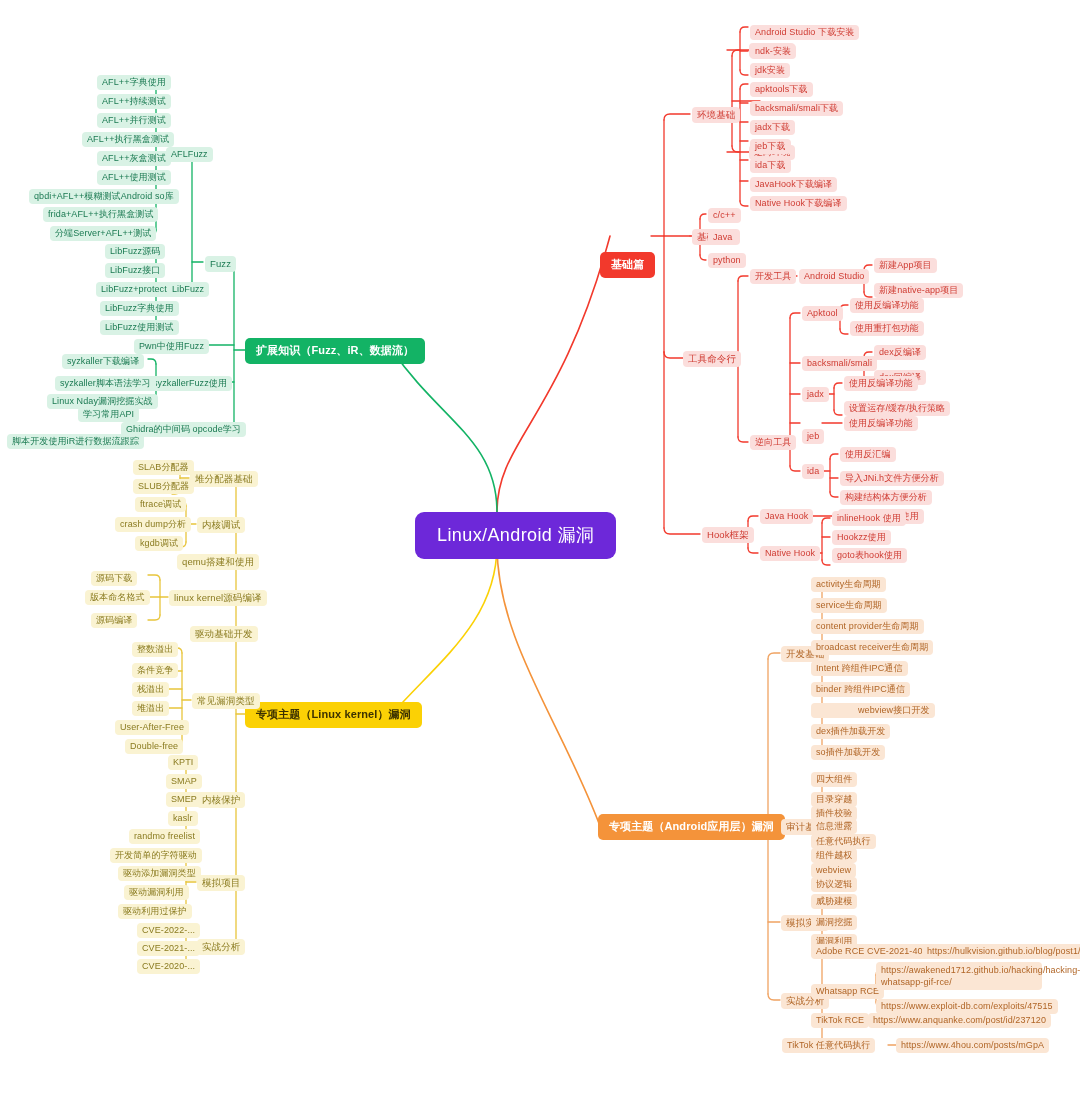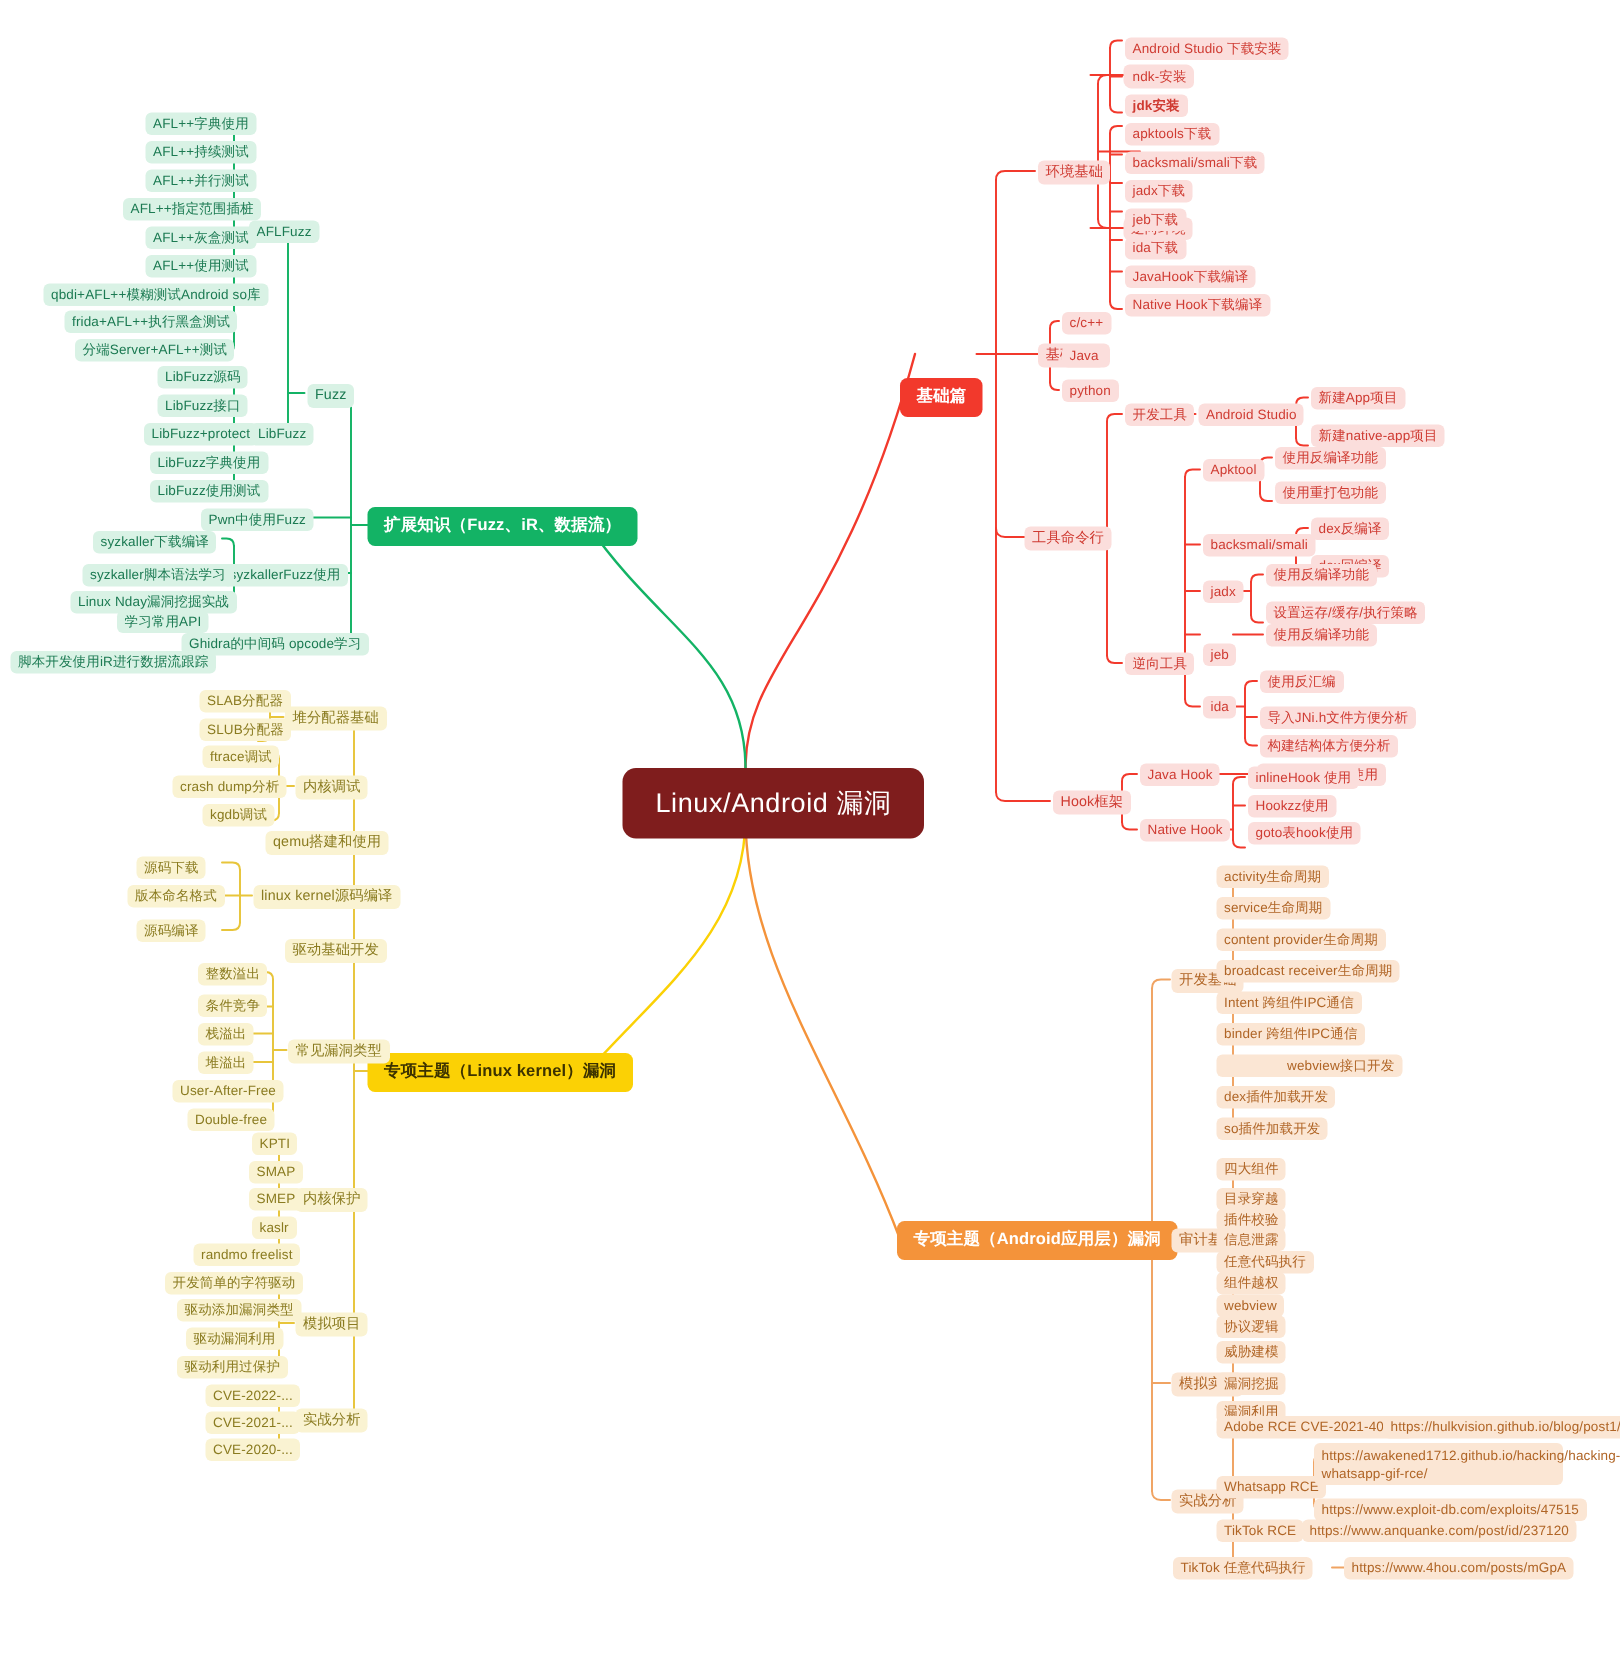--- a/index.html
+++ b/index.html
@@ -25,21 +25,21 @@
     position: absolute;
     white-space: nowrap;
     border-radius: 4px;
     line-height: 1.25;
     padding: 2px 5px;
     font-size: 9px;
     letter-spacing: .1px;
   }
   
   .root {
-    background: #7f1d1d;
+    background: #6d28d9;
     color: #ffffff;
     font-size: 18px;
     font-weight: 400;
     padding: 12px 22px;
     border-radius: 9px;
     letter-spacing: .4px;
   }
   
   .main-branch {
     font-size: 11px;
@@ -369,21 +369,21 @@
   <div class="node main-branch mb-red" style="left:600px; top:224px;margin-top:28px;">基础篇</div>
   <div class="node main-branch mb-green" style="left:245px; top:338px;">扩展知识（Fuzz、iR、数据流）</div>
   <div class="node main-branch mb-yellow" style="left:245px; top:702px;">专项主题（Linux kernel）漏洞</div>
   <div class="node main-branch mb-orange" style="left:598px; top:814px;">专项主题（Android应用层）漏洞</div>
 
   <div class="node t-red lvl2" style="left:692px; top:107px;">环境基础</div>
 
   <div class="node t-red" style="left:749px; top:43px;">开发环境</div>
   <div class="node t-red" style="left:750px; top:25px;">Android Studio 下载安装</div>
   <div class="node t-red" style="left:750px; top:44px;">ndk-安装</div>
-  <div class="node t-red" style="left:750px; top:63px;font-weight:bold;">jdk安装</div>
+  <div class="node t-red" style="left:750px; top:63px;">jdk安装</div>
 
   <div class="node t-red" style="left:749px; top:145px;">逆向环境</div>
   <div class="node t-red" style="left:750px; top:82px;">apktools下载</div>
   <div class="node t-red" style="left:750px; top:101px;">backsmali/smali下载</div>
   <div class="node t-red" style="left:750px; top:120px;">jadx下载</div>
   <div class="node t-red" style="left:750px; top:139px;">jeb下载</div>
   <div class="node t-red" style="left:750px; top:158px;">ida下载</div>
   <div class="node t-red" style="left:750px; top:177px;">JavaHook下载编译</div>
   <div class="node t-red" style="left:750px; top:196px;">Native Hook下载编译</div>
 
@@ -428,21 +428,21 @@
   <div class="node t-red" style="left:832px; top:511px;">inlineHook 使用</div>
   <div class="node t-red" style="left:832px; top:530px;">Hookzz使用</div>
   <div class="node t-red" style="left:832px; top:548px;">goto表hook使用</div>
 
   <div class="node t-green lvl2" style="left:205px; top:256px;">Fuzz</div>
   <div class="node t-green" style="left:166px; top:147px;">AFLFuzz</div>
 
   <div class="node t-green" style="left:97px; top:75px;">AFL++字典使用</div>
   <div class="node t-green" style="left:97px; top:94px;">AFL++持续测试</div>
   <div class="node t-green" style="left:97px; top:113px;">AFL++并行测试</div>
-  <div class="node t-green" style="left:82px; top:132px;">AFL++指定范围插桩</div>
+  <div class="node t-green" style="left:82px; top:132px;">AFL++执行黑盒测试</div>
   <div class="node t-green" style="left:97px; top:151px;">AFL++灰盒测试</div>
   <div class="node t-green" style="left:97px; top:170px;">AFL++使用测试</div>
   <div class="node t-green" style="left:29px; top:189px;">qbdi+AFL++模糊测试Android so库</div>
   <div class="node t-green" style="left:43px; top:207px;">frida+AFL++执行黑盒测试</div>
   <div class="node t-green" style="left:50px; top:226px;">分端Server+AFL++测试</div>
 
   <div class="node t-green" style="left:167px; top:282px;">LibFuzz</div>
   <div class="node t-green" style="left:105px; top:244px;">LibFuzz源码</div>
   <div class="node t-green" style="left:105px; top:263px;">LibFuzz接口</div>
   <div class="node t-green" style="left:96px; top:282px;">LibFuzz+protect</div>

